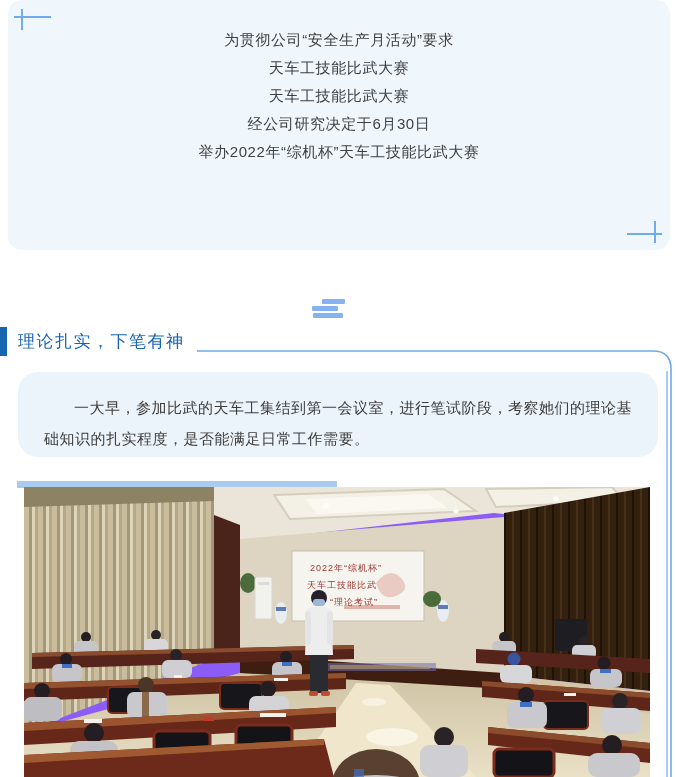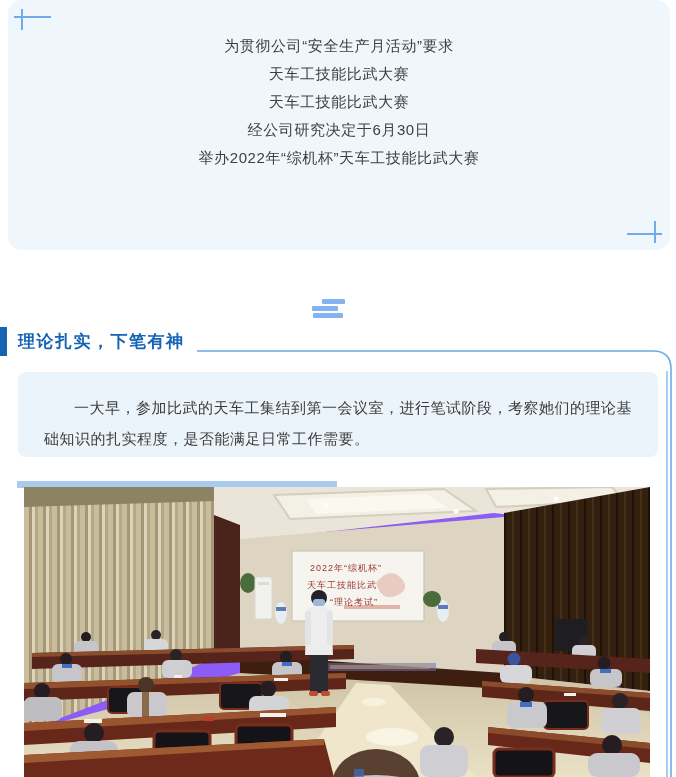--- a/index.html
+++ b/index.html
@@ -5,21 +5,21 @@
   html,body{margin:0;padding:0;background:#ffffff;}
   .page{
     position:relative;width:676px;height:777px;overflow:hidden;background:#ffffff;
     font-family:"Liberation Sans","DejaVu Sans",sans-serif;
   }
   
   .intro-card{
     position:absolute;left:8px;top:0;width:662px;height:250px;
     background:#eff6fc;border-radius:14px;
   }
-  .intro-lines{position:absolute;left:0;top:32px;width:100%;text-align:center;}
+  .intro-lines{position:absolute;left:0;top:26px;width:100%;text-align:center;}
   .intro-line{
     margin:0;height:28px;line-height:28px;font-size:15px;color:#3f3f3f;
     letter-spacing:.6px;
   }
   .xline{position:absolute;background:#70acec;}
   
   .cross-tl-h{left:6px;top:16px;width:37px;height:2px;}
   .cross-tl-v{left:13px;top:9px;width:2px;height:21px;}
   
   .cross-br-h{left:619px;top:233px;width:35px;height:2px;}
@@ -27,27 +27,27 @@
   
   .bars{position:absolute;left:0;top:0;width:676px;height:0;}
   .bar{position:absolute;height:5px;border-radius:1px;background:#85b3f1;}
   .bar1{left:322px;top:299px;width:23px;}
   .bar2{left:312px;top:306px;width:26px;}
   .bar3{left:313px;top:313px;width:30px;}
   
   .sec-bar{position:absolute;left:0;top:327px;width:7px;height:29px;background:#1565b0;}
   .sec-title{
     position:absolute;left:18px;top:330px;margin:0;
-    font-size:17px;font-weight:bold;color:#1563b5;letter-spacing:1.5px;
+    font-size:17px;font-weight:normal;color:#1563b5;letter-spacing:1.5px;
   }
   .sec-line-svg{position:absolute;left:197px;top:345px;pointer-events:none;}
   
   .para-box{
     position:absolute;left:18px;top:372px;width:640px;height:85px;
-    background:#ecf4fb;border-radius:8px;
+    background:#ecf4fb;border-radius:20px;
   }
   .para-text{
     margin:0;padding:20px 26px 0 26px;font-size:15px;line-height:31px;
     color:#3c3c3c;text-indent:2em;letter-spacing:.5px;text-align:justify;
   }
   
   .photo-strip{position:absolute;left:17px;top:481px;width:320px;height:7px;background:#a9ccee;}
   .photo{
     position:absolute;left:24px;top:487px;width:626px;height:370px;overflow:hidden;
     background:#8b5cf6;

